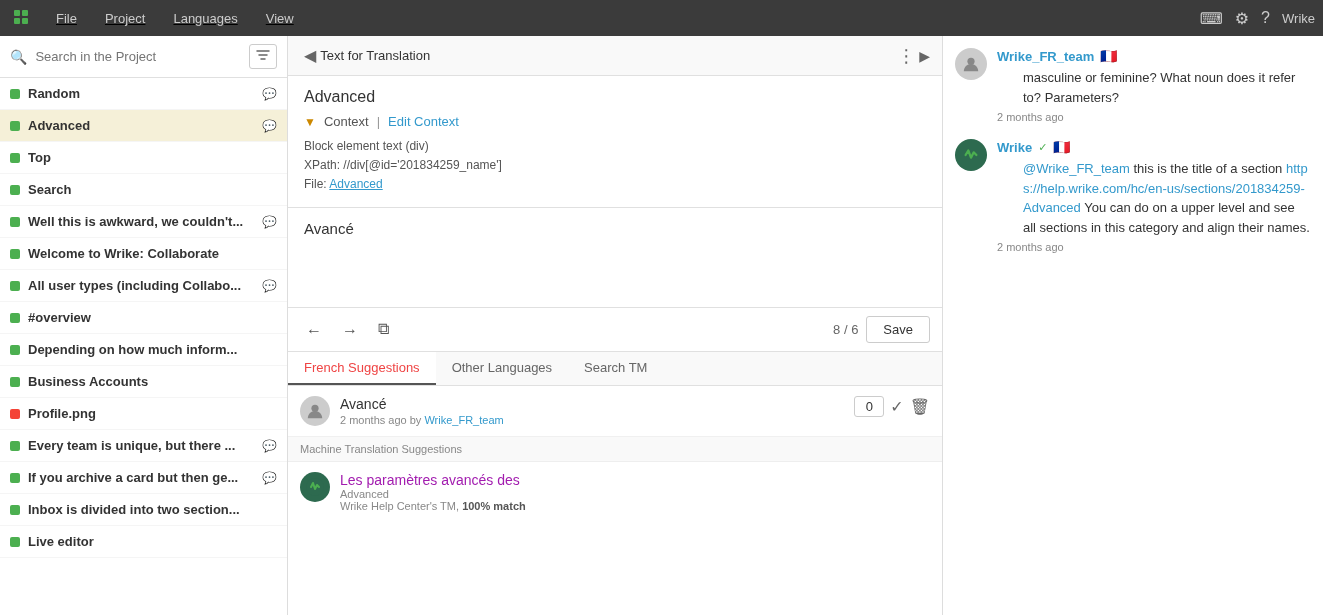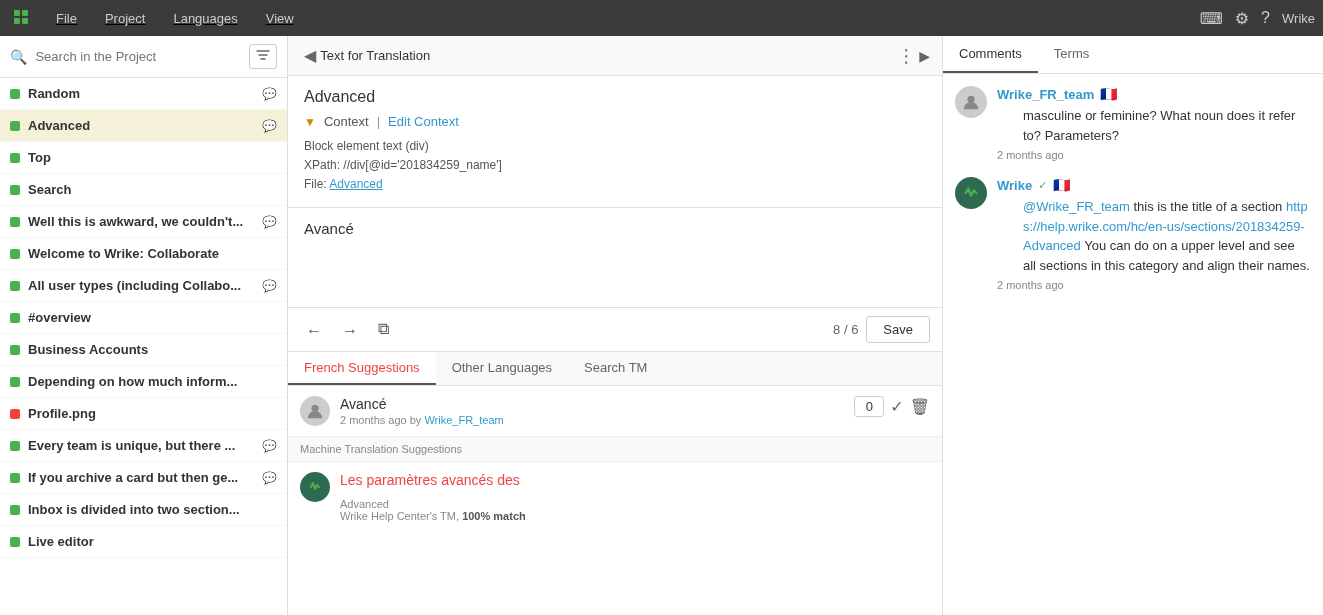--- a/index.html
+++ b/index.html
@@ -186,21 +186,21 @@
 
     .machine-section { padding: 6px 12px; background: #f9f9f9; font-size: 11px; color: #888; border-bottom: 1px solid #eee; }
 
     .machine-item {
       display: flex; align-items: flex-start; padding: 10px 12px; gap: 10px;
     }
     .machine-logo {
       width: 30px; height: 30px; border-radius: 50%; background: #2d6a4f; display: flex; align-items: center; justify-content: center; flex-shrink: 0; font-size: 10px; color: white; font-weight: bold;
     }
     .machine-content { flex: 1; }
-    .machine-text { font-size: 14px; color: #ef4444; margin-bottom: 10px; }
+    .machine-text { font-size: 14px; color: #a21caf; margin-bottom: 0; }
     .machine-meta { font-size: 11px; color: #888; }
     .machine-meta strong { font-weight: 600; color: #555; }
 
     
     .right-panel {
       width: 380px;
       background: #fff;
       display: flex;
       flex-direction: column;
       flex-shrink: 0;
@@ -307,25 +307,25 @@
           <span class="sidebar-dot dot-green"></span>
           <span class="sidebar-item-label">All user types (including Collabo...</span>
           <span class="sidebar-comment-icon">💬</span>
         </div>
         <div class="sidebar-item">
           <span class="sidebar-dot dot-green"></span>
           <span class="sidebar-item-label">#overview</span>
         </div>
         <div class="sidebar-item">
           <span class="sidebar-dot dot-green"></span>
+          <span class="sidebar-item-label">Depending on how much inform...</span>
+        </div>
+        <div class="sidebar-item">
+          <span class="sidebar-dot dot-green"></span>
           <span class="sidebar-item-label">Business Accounts</span>
-        </div>
-        <div class="sidebar-item">
-          <span class="sidebar-dot dot-green"></span>
-          <span class="sidebar-item-label">Depending on how much inform...</span>
         </div>
         <div class="sidebar-item">
           <span class="sidebar-dot dot-red"></span>
           <span class="sidebar-item-label">Profile.png</span>
         </div>
         <div class="sidebar-item">
           <span class="sidebar-dot dot-green"></span>
           <span class="sidebar-item-label">Every team is unique, but there ...</span>
           <span class="sidebar-comment-icon">💬</span>
         </div>
@@ -431,24 +431,20 @@
             <span>Advanced</span><br>
             <span>Wrike Help Center's TM,</span>
             <strong>100% match</strong>
           </div>
         </div>
       </div>
     </div>
   </div>
 
   <div class="right-panel">
-    <div class="right-tabs">
-      <span class="right-tab active">Comments</span>
-      <span class="right-tab">Terms</span>
-    </div>
     <div class="comments-list">
       <div class="comment-item">
         <div class="comment-avatar">
           <svg viewBox="0 0 20 20">
               <circle cx="10" cy="7" r="4" fill="#888"></circle>
               <path d="M2 18c0-4.4 3.6-8 8-8s8 3.6 8 8" fill="#888"></path>
             </svg>
         </div>
         <div class="comment-body">
           <div class="comment-header">

